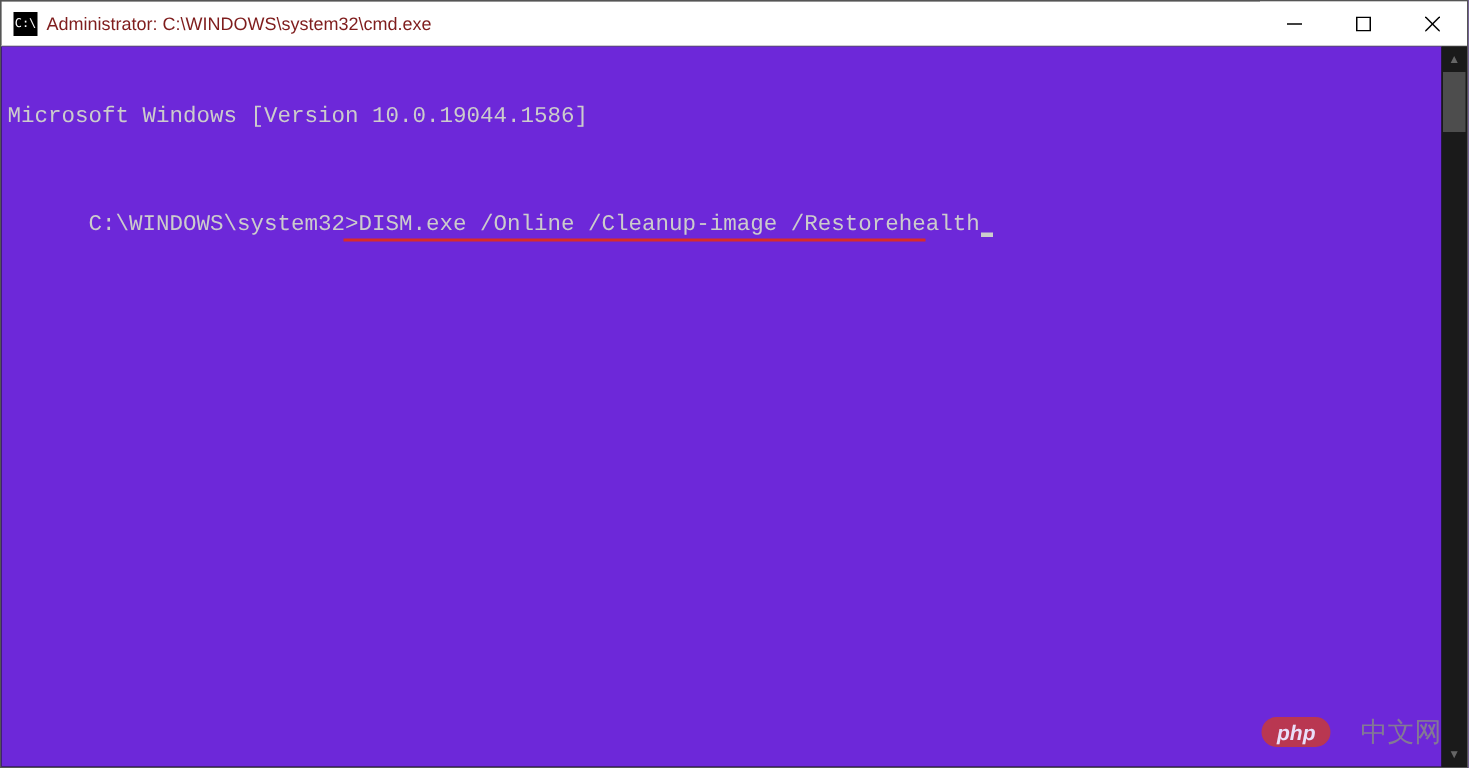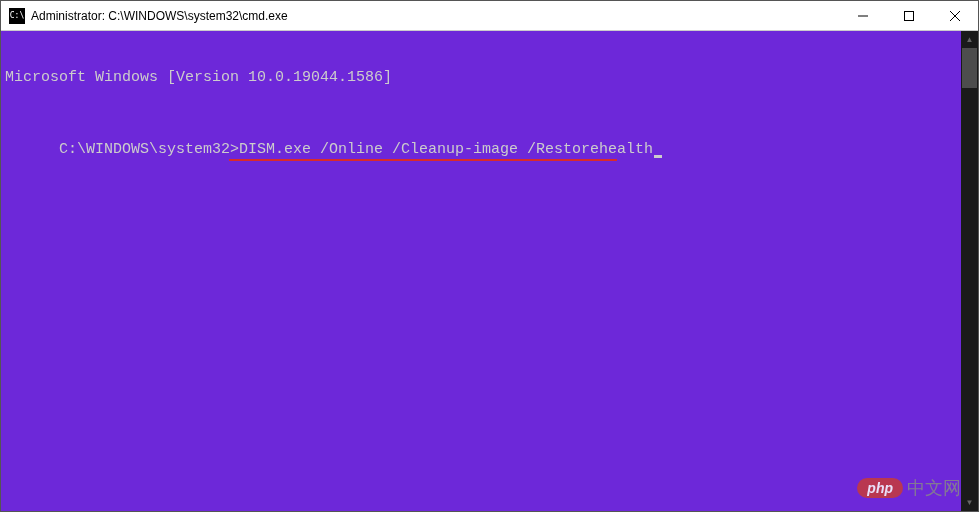--- a/index.html
+++ b/index.html
@@ -40,21 +40,21 @@
       align-items: center;
       justify-content: center;
       background: #000;
       color: #fff;
       font-size: 8px;
       font-family: monospace;
       padding: 1px;
     }
     .titlebar-text {
       font-size: 12px;
-      color: #000000;
+      color: #7f1d1d;
       flex: 1;
     }
     .titlebar-controls {
       display: flex;
       height: 100%;
     }
     .titlebar-btn {
       width: 46px;
       height: 100%;
       display: flex;
@@ -149,21 +149,21 @@
     }
     .watermark-badge {
       background: #c73a3a;
       color: #fff;
       font-family: Arial, sans-serif;
       font-weight: bold;
       font-style: italic;
       font-size: 14px;
       padding: 2px 10px;
       border-radius: 11px;
-      margin-right: 4px;
+      margin-right: 20px;
     }
     .watermark-text {
       color: #888;
       font-size: 18px;
       font-family: "Microsoft YaHei", sans-serif;
     }
   </style>
 </head>
 <body>
 

